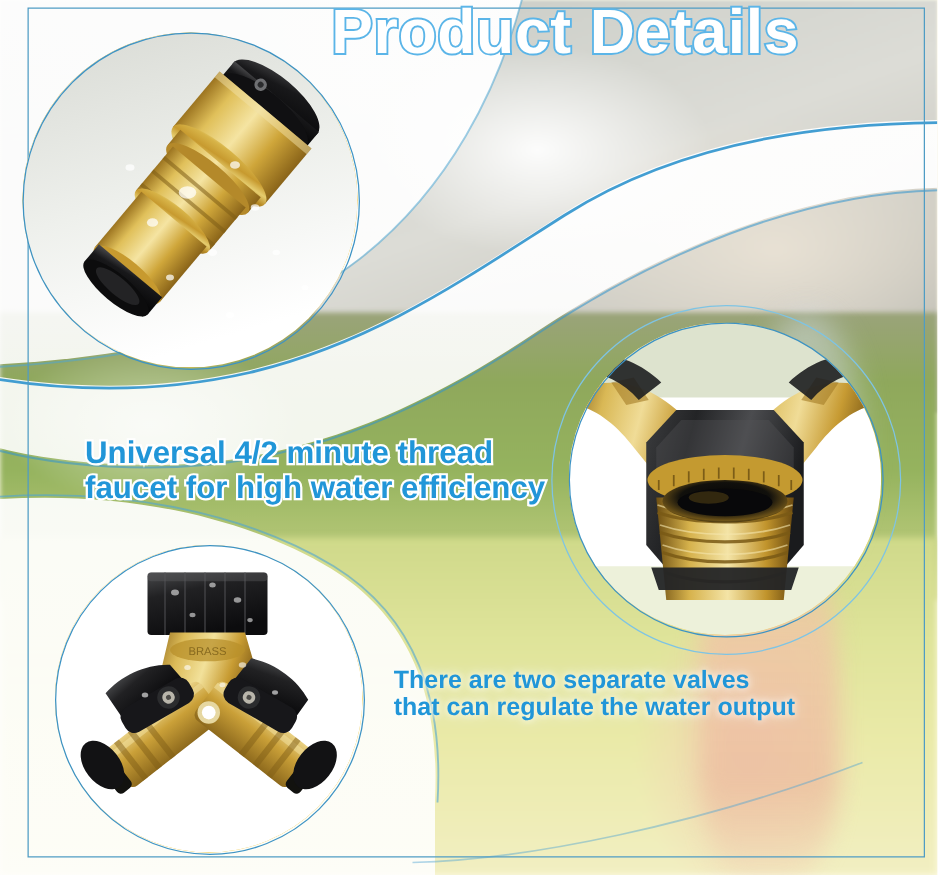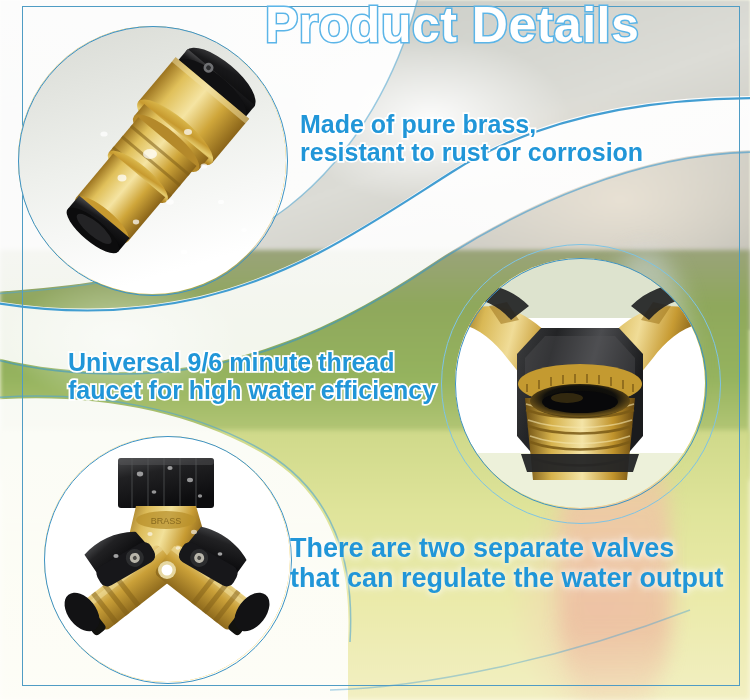--- a/index.html
+++ b/index.html
@@ -84,21 +84,21 @@
     line-height:1.12;
     color:#2196d8;
     white-space:pre-line;
   }
   .copy.outlined{
     -webkit-text-stroke:3.5px #ffffff;
     paint-order:stroke fill;
   }
   .copy-1{left:300px;top:110px;font-size:25px;}
   .copy-2{left:68px;top:348px;font-size:25px;}
-  .copy-3{left:290px;top:533px;font-size:27px;
+  .copy-3{left:315px;top:533px;font-size:20px;
           text-shadow:0 0 6px rgba(255,255,255,.95),0 0 12px rgba(255,255,255,.8);}
 
   
   .shot{
     position:absolute;
     border-radius:50%;
     overflow:hidden;
     background:#eab308;
   }
   .shot-ring{
@@ -436,22 +436,20 @@
           <ellipse cx="72" cy="120" rx="2.6" ry="2"></ellipse>
           <ellipse cx="176" cy="118" rx="2.4" ry="1.8"></ellipse>
         </g>
       </svg>
     </div>
   </div>
   <div class="shot-ring ring-3"></div>
 
   <div class="title">Product Details</div>
 
-  <div class="copy copy-1 outlined">Made of pure brass,
-resistant to rust or corrosion</div>
-
-  <div class="copy copy-2 outlined">Universal 9/6 minute thread
+
+  <div class="copy copy-2 outlined">Universal 4/2 minute thread
 faucet for high water efficiency</div>
 
   <div class="copy copy-3">There are two separate valves
 that can regulate the water output</div>
 
 </div>
 
 </body></html>

